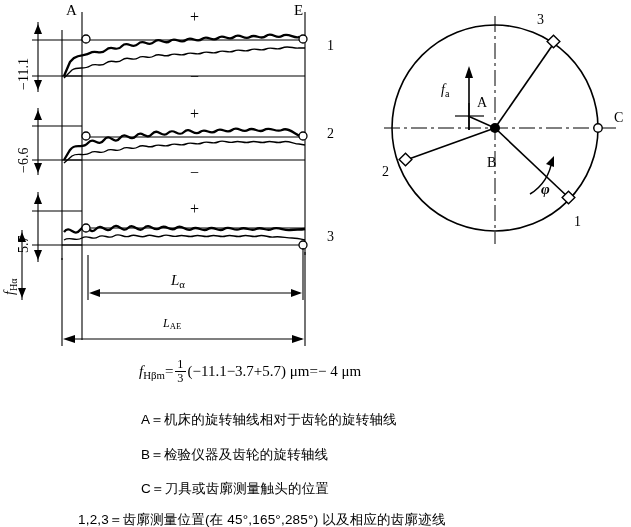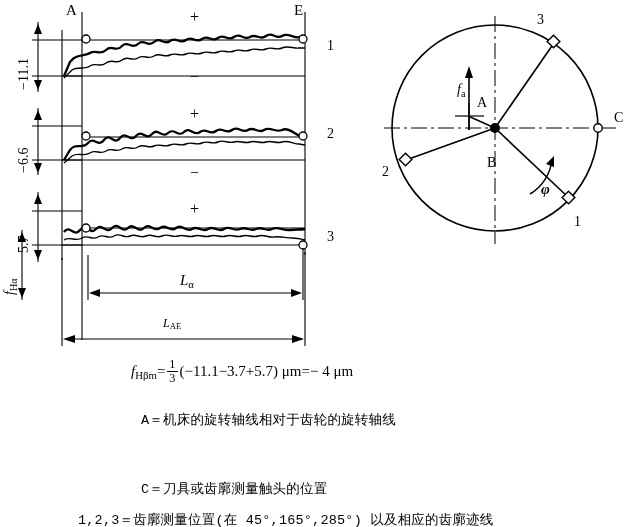--- a/index.html
+++ b/index.html
@@ -27,21 +27,21 @@
   }
   .txt {
     position: absolute;
     white-space: nowrap;
     font-family: "Liberation Serif", serif;
     color: #000;
   }
   .cap {
     position: absolute;
     white-space: nowrap;
-    font-family: Liberation Mono, monospace;
+    font-family: Liberation Sans, sans-serif;
     font-size: 13.5px;
     color: #000;
     letter-spacing: 0.2px;
   }
   .ital {
     font-style: italic;
     font-family: "Liberation Serif", serif;
   }
   .sub {
     font-size: 0.72em;
@@ -212,21 +212,21 @@
   <div class="txt" style="left:190px; top:164px; font-size:16px;">−</div>
 
   <div class="vert" style="left:16px; top:90px; font-size:14px;">−11.1</div>
   <div class="vert" style="left:16px; top:173px; font-size:14px;">−6.6</div>
   <div class="vert" style="left:16px; top:253px; font-size:14px;">5.7</div>
 
   <div class="vert" style="left:2px; top:295px; font-size:14px;">
     <span class="ital">f</span><span class="sub">Hα</span>
   </div>
 
-  <div class="txt" style="left:180px; top:272px; font-size:15px;text-align:center;">
+  <div class="txt" style="left:171px; top:272px; font-size:15px;text-align:center;">
     <span class="ital">L</span><span class="sub">α</span>
   </div>
   <div class="txt" style="left:163px; top:316px; font-size:12px;">
     <span class="ital">L</span><span class="sub">AE</span>
   </div>
 
   <svg class="fig" style="left:380px; top:8px;" width="250" height="250" viewBox="0 0 250 250">
 
     <circle cx="115" cy="120" r="103" fill="none" stroke="#000" stroke-width="1.6"></circle>
 
@@ -259,26 +259,27 @@
     <path d="M150,186 A 46 46 0 0 0 172,152" fill="none" stroke="#000" stroke-width="1.5"></path>
     <polygon points="174,148 166,156 174,159" fill="#000"></polygon>
   </svg>
 
   <div class="txt" style="left:537px; top:12px; font-size:14px;">3</div>
   <div class="txt" style="left:574px; top:214px; font-size:14px;">1</div>
   <div class="txt" style="left:382px; top:164px; font-size:14px;">2</div>
   <div class="txt" style="left:477px; top:95px; font-size:14px;">A</div>
   <div class="txt" style="left:487px; top:155px; font-size:14px;">B</div>
   <div class="txt" style="left:614px; top:110px; font-size:14px;">C</div>
-  <div class="txt" style="left:441px; top:82px; font-size:14px;margin-left:16px;">
+  <div class="txt" style="left:441px; top:82px; font-size:14px;">
     <span class="ital">f</span><span class="sub">a</span>
   </div>
   <div class="txt ital" style="left:541px; top:181px; font-size:15px; font-weight:bold;">φ</div>
 
-  <div class="formula" style="left:131px; top:358px;">
+  <div class="formula" style="left:139px; top:358px;">
     <span class="ital">f</span><span class="sub">Hβm</span><span>=</span><span class="frac"><span class="num">1</span><span class="den">3</span></span><span>(−11.1−3.7+5.7)</span>&nbsp;<span>μm</span><span>=</span><span>− 4</span>&nbsp;<span>μm</span>
   </div>
 
   <div class="cap" style="left:141px; top:411px;">A＝机床的旋转轴线相对于齿轮的旋转轴线</div>
+  <div class="cap" style="left:141px; top:446px;">B＝检验仪器及齿轮的旋转轴线</div>
   <div class="cap" style="left:141px; top:480px;">C＝刀具或齿廓测量触头的位置</div>
   <div class="cap" style="left:78px; top:511px;">1,2,3＝齿廓测量位置(在 45°,165°,285°) 以及相应的齿廓迹线</div>
 
 </div>
 
 </body></html>

